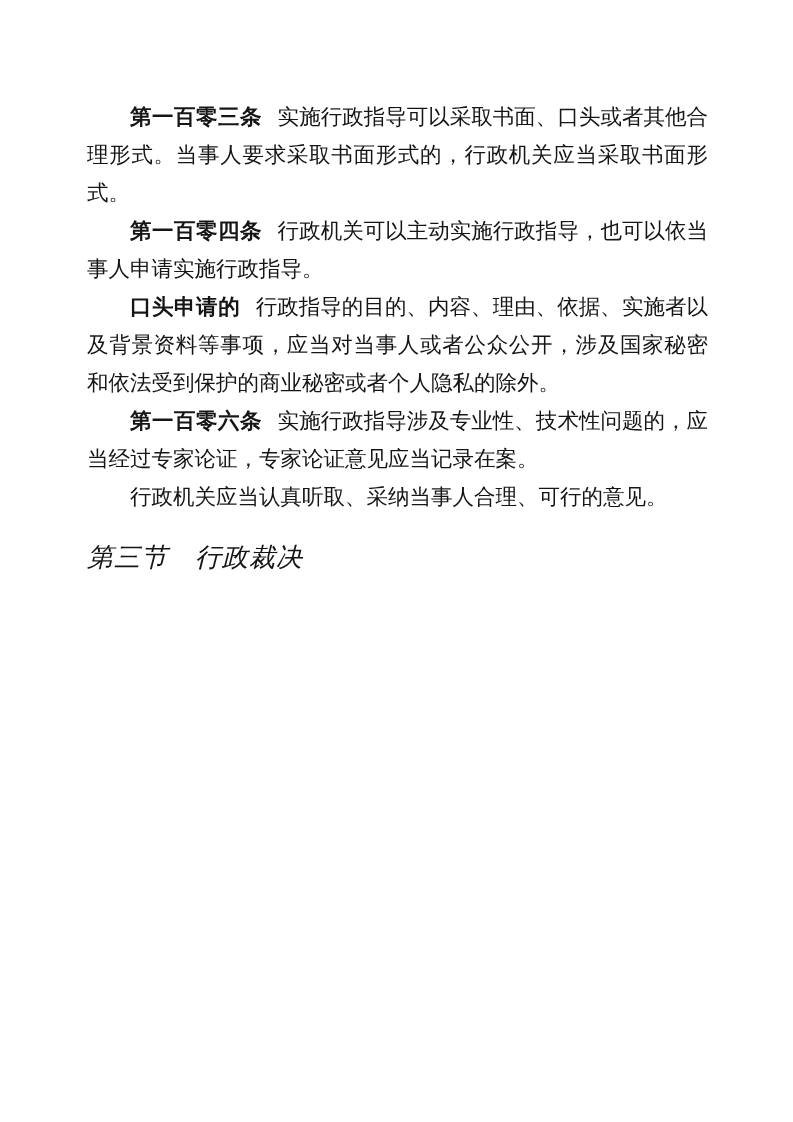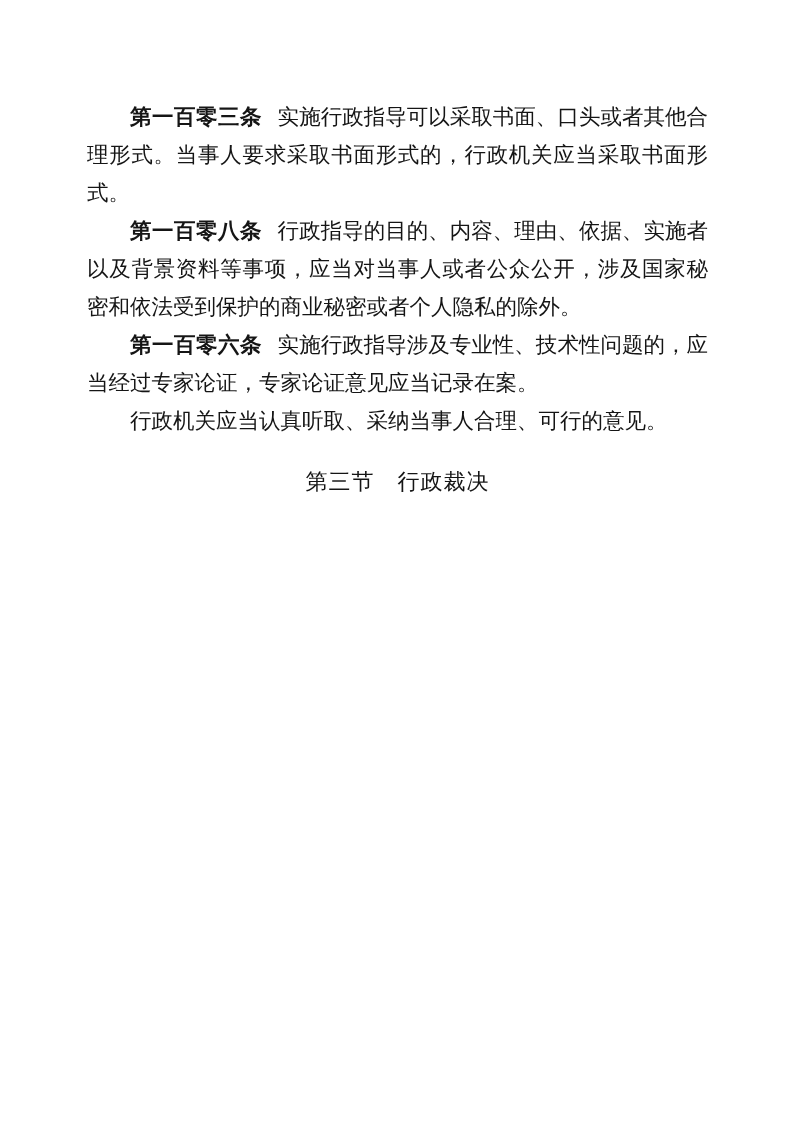--- a/index.html
+++ b/index.html
@@ -32,23 +32,24 @@
     text-indent: 2em;
   }
   .art-num {
     font-weight: 700;
     font-family: "Liberation Sans", "DejaVu Sans", sans-serif;
     margin-right: 0.72em;
     letter-spacing: 0.5px;
   }
   .section-header {
     margin: 23px 0 23px 0;
-    font-size: 22px;
+    font-size: 26px;
     font-weight: 400;
-    text-align: center;
+    font-style: italic; 
+    text-align: left;
     text-indent: 0;
     line-height: 38px;
     letter-spacing: 1px;
   }
   .page-number {
     position: absolute;
     left: 92px;
     top: 1027px;
     font-size: 20.5px;
     line-height: 26px;
@@ -58,22 +59,23 @@
   }
 </style>
 </head>
 <body>
 
 <div class="page">
   <main class="content">
 
     <p class="para"><span class="art-num">第一百零三条</span><span>实施行政指导可以采取书面、口头或者其他合理形式。当事人要求采取书面形式的，行政机关应当采取书面形式。</span></p>
 
+    <p class="para"><span class="art-num">第一百零四条</span><span>行政机关可以主动实施行政指导，也可以依当事人申请实施行政指导。</span></p>
 
-    <p class="para"><span class="art-num">第一百零八条</span><span>行政指导的目的、内容、理由、依据、实施者以及背景资料等事项，应当对当事人或者公众公开，涉及国家秘密和依法受到保护的商业秘密或者个人隐私的除外。</span></p>
+    <p class="para"><span class="art-num">口头申请的</span><span>行政指导的目的、内容、理由、依据、实施者以及背景资料等事项，应当对当事人或者公众公开，涉及国家秘密和依法受到保护的商业秘密或者个人隐私的除外。</span></p>
 
     <p class="para"><span class="art-num">第一百零六条</span><span>实施行政指导涉及专业性、技术性问题的，应当经过专家论证，专家论证意见应当记录在案。</span></p>
 
 
 
     <p class="para"><span>行政机关应当认真听取、采纳当事人合理、可行的意见。</span></p>
 
     <h2 class="section-header">第三节　行政裁决</h2>
 
 

